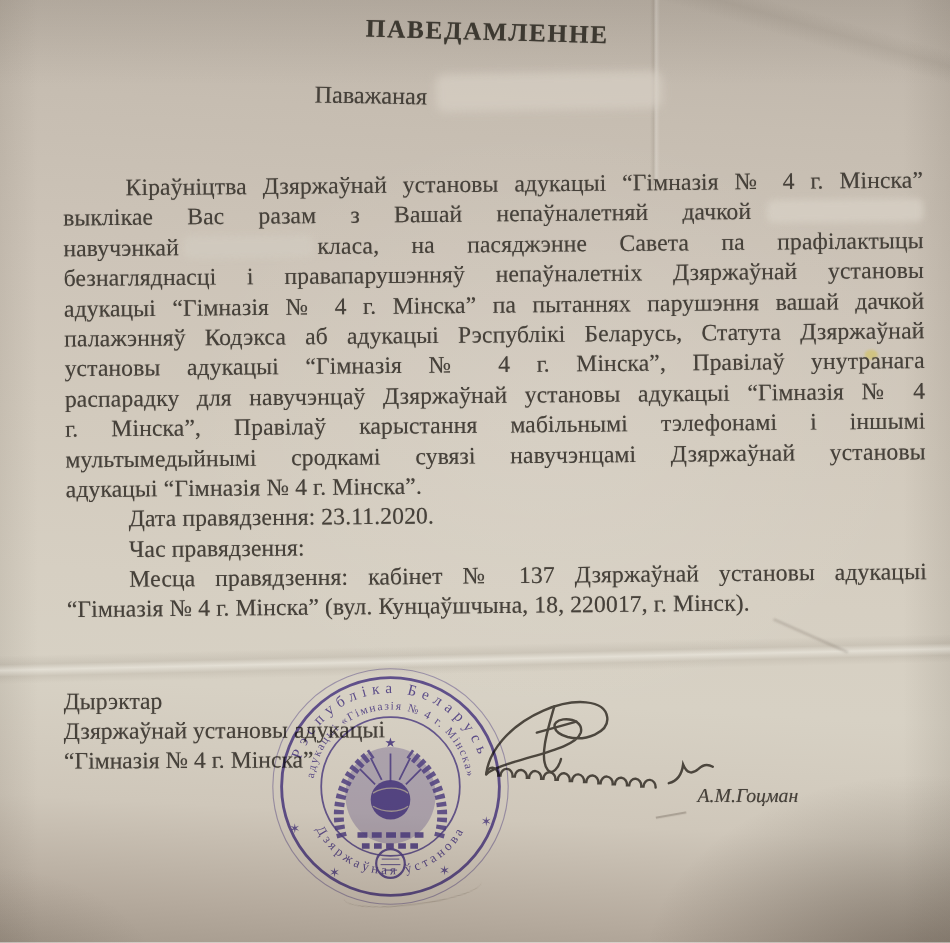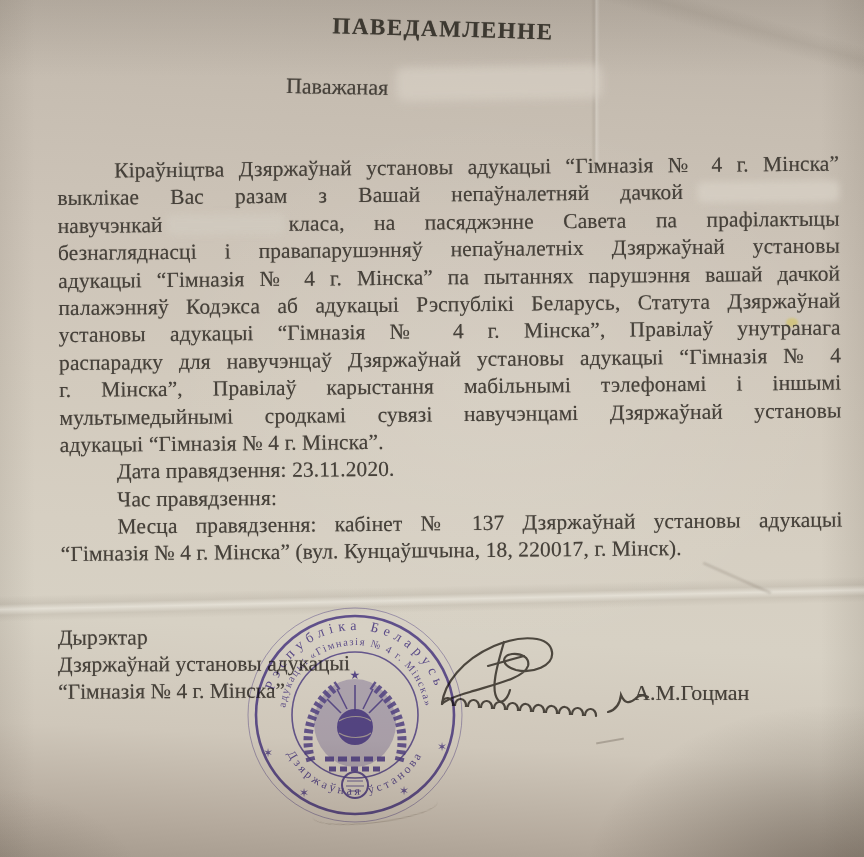--- a/index.html
+++ b/index.html
@@ -82,22 +82,23 @@
   .line.gap-mid{display:flex;}
   .line.gap-mid .smudge{width:118px;margin:3px 4px 4px 4px;background:rgba(212,205,194,.55);filter:blur(3px);border-radius:6px;}
   .line.gap-mid .rpart{display:block;flex:1;text-align:justify;text-align-last:justify;}
 
   
   .sign-block{
     position:absolute;left:58px;top:624px;font-size:21.5px;color:#46413a;
     line-height:27.2px;text-shadow:0 0 .7px rgba(70,64,56,.55);transform:rotate(-.3deg);
   }
   .signer-name{
-    position:absolute;left:634px;top:680px;font-size:22px;color:#46413a;
+    position:absolute;left:634px;top:713px;font-size:18px;color:#46413a;
     text-shadow:0 0 .7px rgba(70,64,56,.55);
+    font-style:italic;
   }
 
   
   .stamp{
     position:absolute;left:241px;top:601px;width:228px;height:228px;
     mix-blend-mode:multiply;opacity:.94;filter:blur(.35px);
   }
   .stamp text{fill:#5644a6;}
 
   

